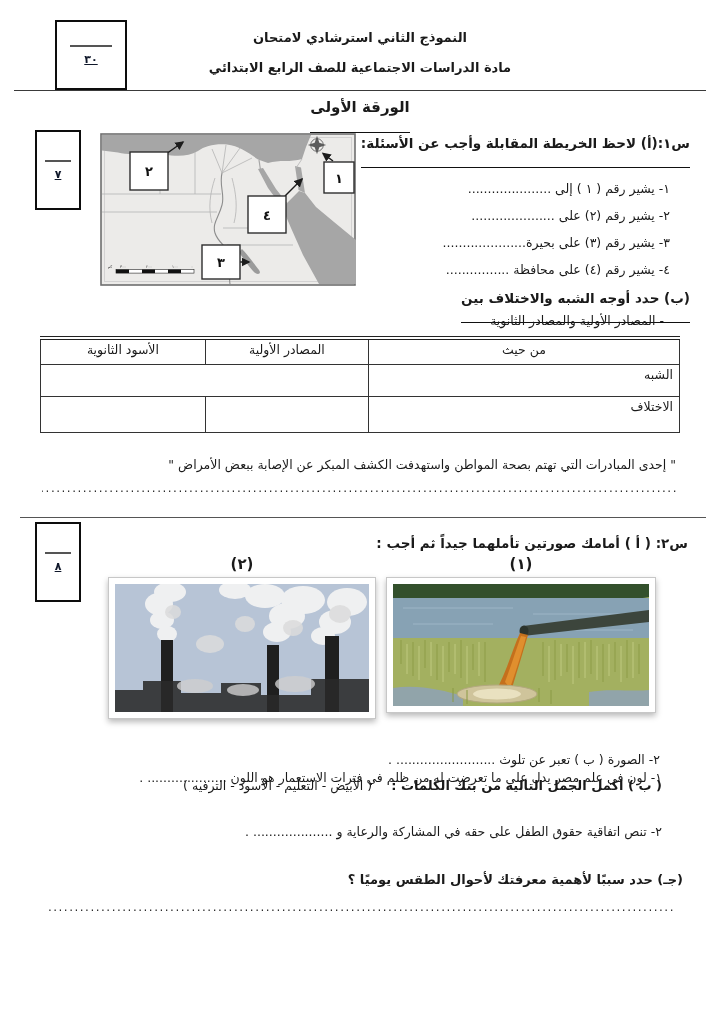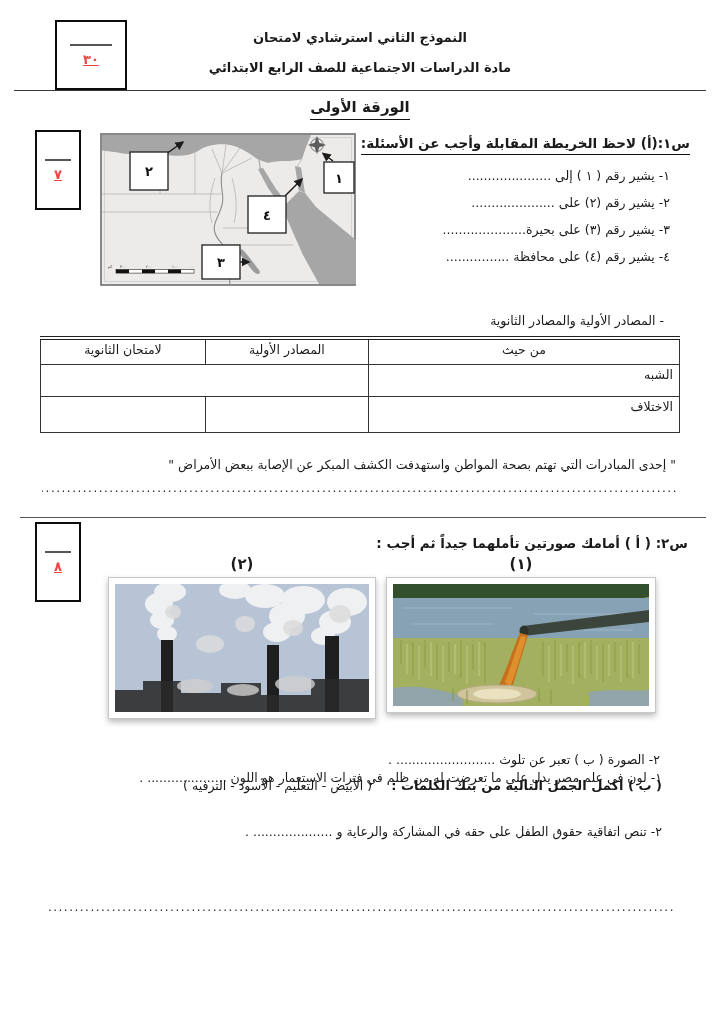--- a/index.html
+++ b/index.html
@@ -6,26 +6,26 @@
   .sheet{
     position:relative;width:720px;height:1018px;background:#ffffff;
     font-family:"DejaVu Sans", sans-serif;color:#1a1a1a;direction:rtl;
     overflow:hidden;margin:0 auto;
   }
   .abs{position:absolute;}
   .bold{font-weight:bold;}
   .nowrap{white-space:nowrap;}
   .center{text-align:center;}
   .right{text-align:right;}
-  .underline{border-bottom:1.6px solid #111;padding-bottom:3px;display:inline-block;}
+  .underline{border-bottom:1.6px solid #111;padding-bottom:16px;display:inline-block;}
   
   .score-box{border:2.6px solid #0d0d0d;background:#fff;display:flex;flex-direction:column;
     align-items:center;justify-content:center;gap:6px;}
   .score-line{width:62%;border-top:2px solid #555;height:0;}
-  .score-num{font-size:13px;font-weight:bold;color:#ef4444;text-decoration:underline;}
+  .score-num{font-size:11px;font-weight:bold;color:#0f172a;text-decoration:underline;}
   
   .hrule{height:0;border-top:1.6px solid #3a3a3a;}
   
   .dots{font-size:12px;letter-spacing:1.5px;color:#2b2b2b;overflow:hidden;white-space:nowrap;height:16px;}
   
   .h-bold{font-size:13.5px;font-weight:bold;}
   .txt{font-size:12.5px;}
   .q-items div{line-height:27px;white-space:nowrap;}
   
   table.cmp{border-collapse:collapse;width:640px;table-layout:fixed;direction:rtl;}
@@ -135,33 +135,36 @@
   <div class="abs right" style="right:30px;top:135px;width:370px;">
     <div class="h-bold nowrap"><span class="underline">س١:(أ) لاحظ الخريطة المقابلة وأجب عن الأسئلة:</span></div>
     <div class="q-items txt" style="padding-right:20px;margin-top:7px;">
       <div>١- يشير رقم ( ١ ) إلى .....................</div>
       <div>٢- يشير رقم (٢) على  .....................</div>
       <div>٣- يشير رقم (٣) على بحيرة.....................</div>
       <div>٤- يشير رقم (٤) على محافظة ................</div>
     </div>
   </div>
 
+  <div class="abs h-bold nowrap" style="right:30px;top:290px;">
+    <span class="underline">(ب) حدد أوجه الشبه والاختلاف بين</span>
+  </div>
   <div class="abs txt nowrap" style="right:56px;top:313px;">- المصادر الأولية والمصادر الثانوية</div>
 
   <table class="cmp abs" style="right:40px;top:336px;">
     <colgroup>
         <col style="width:48.7%">
         <col style="width:25.5%">
         <col style="width:25.8%">
       </colgroup>
     <tbody>
         <tr>
       <th>من حيث</th>
       <th>المصادر الأولية</th>
-      <th>لامتحان الثانوية</th>
+      <th>الأسود الثانوية</th>
     </tr>
     <tr style="height:32px;">
       <td class="lbl">الشبه</td>
       <td colspan="2"></td>
     </tr>
     <tr style="height:36px;">
       <td class="lbl">الاختلاف</td>
       <td></td>
       <td></td>
     </tr>
@@ -252,15 +255,16 @@
 
   <div class="abs txt nowrap" style="right:60px;top:752px;">٢- الصورة ( ب ) تعبر عن تلوث ......................... .</div>
 
   <div class="abs nowrap" style="right:58px;top:775px;">
     <span class="h-bold" style="font-size:13px;">( ب ) اكمل الجمل التالية من بنك الكلمات :</span>
     <span class="txt" style="margin-right:14px;">( الأبيض -  التعليم  - الأسود - الترفيه )</span>
   </div>
   <div class="abs txt nowrap" style="right:58px;top:770px;">١- لون في علم مصر يدل على ما تعرضت له من ظلم في فترات الاستعمار هو اللون .................... .</div>
   <div class="abs txt nowrap" style="right:58px;top:824px;">٢- تنص اتفاقية حقوق الطفل على حقه في المشاركة والرعاية و  .................... .</div>
 
+  <div class="abs h-bold nowrap" style="right:37px;top:872px;font-size:13px;">(جـ) حدد سببًا لأهمية معرفتك لأحوال الطقس يوميًا ؟</div>
   <div class="abs dots" style="right:45px;left:45px;top:900px;">......................................................................................................................................................................</div>
 
 </div>
 
 </body></html>

